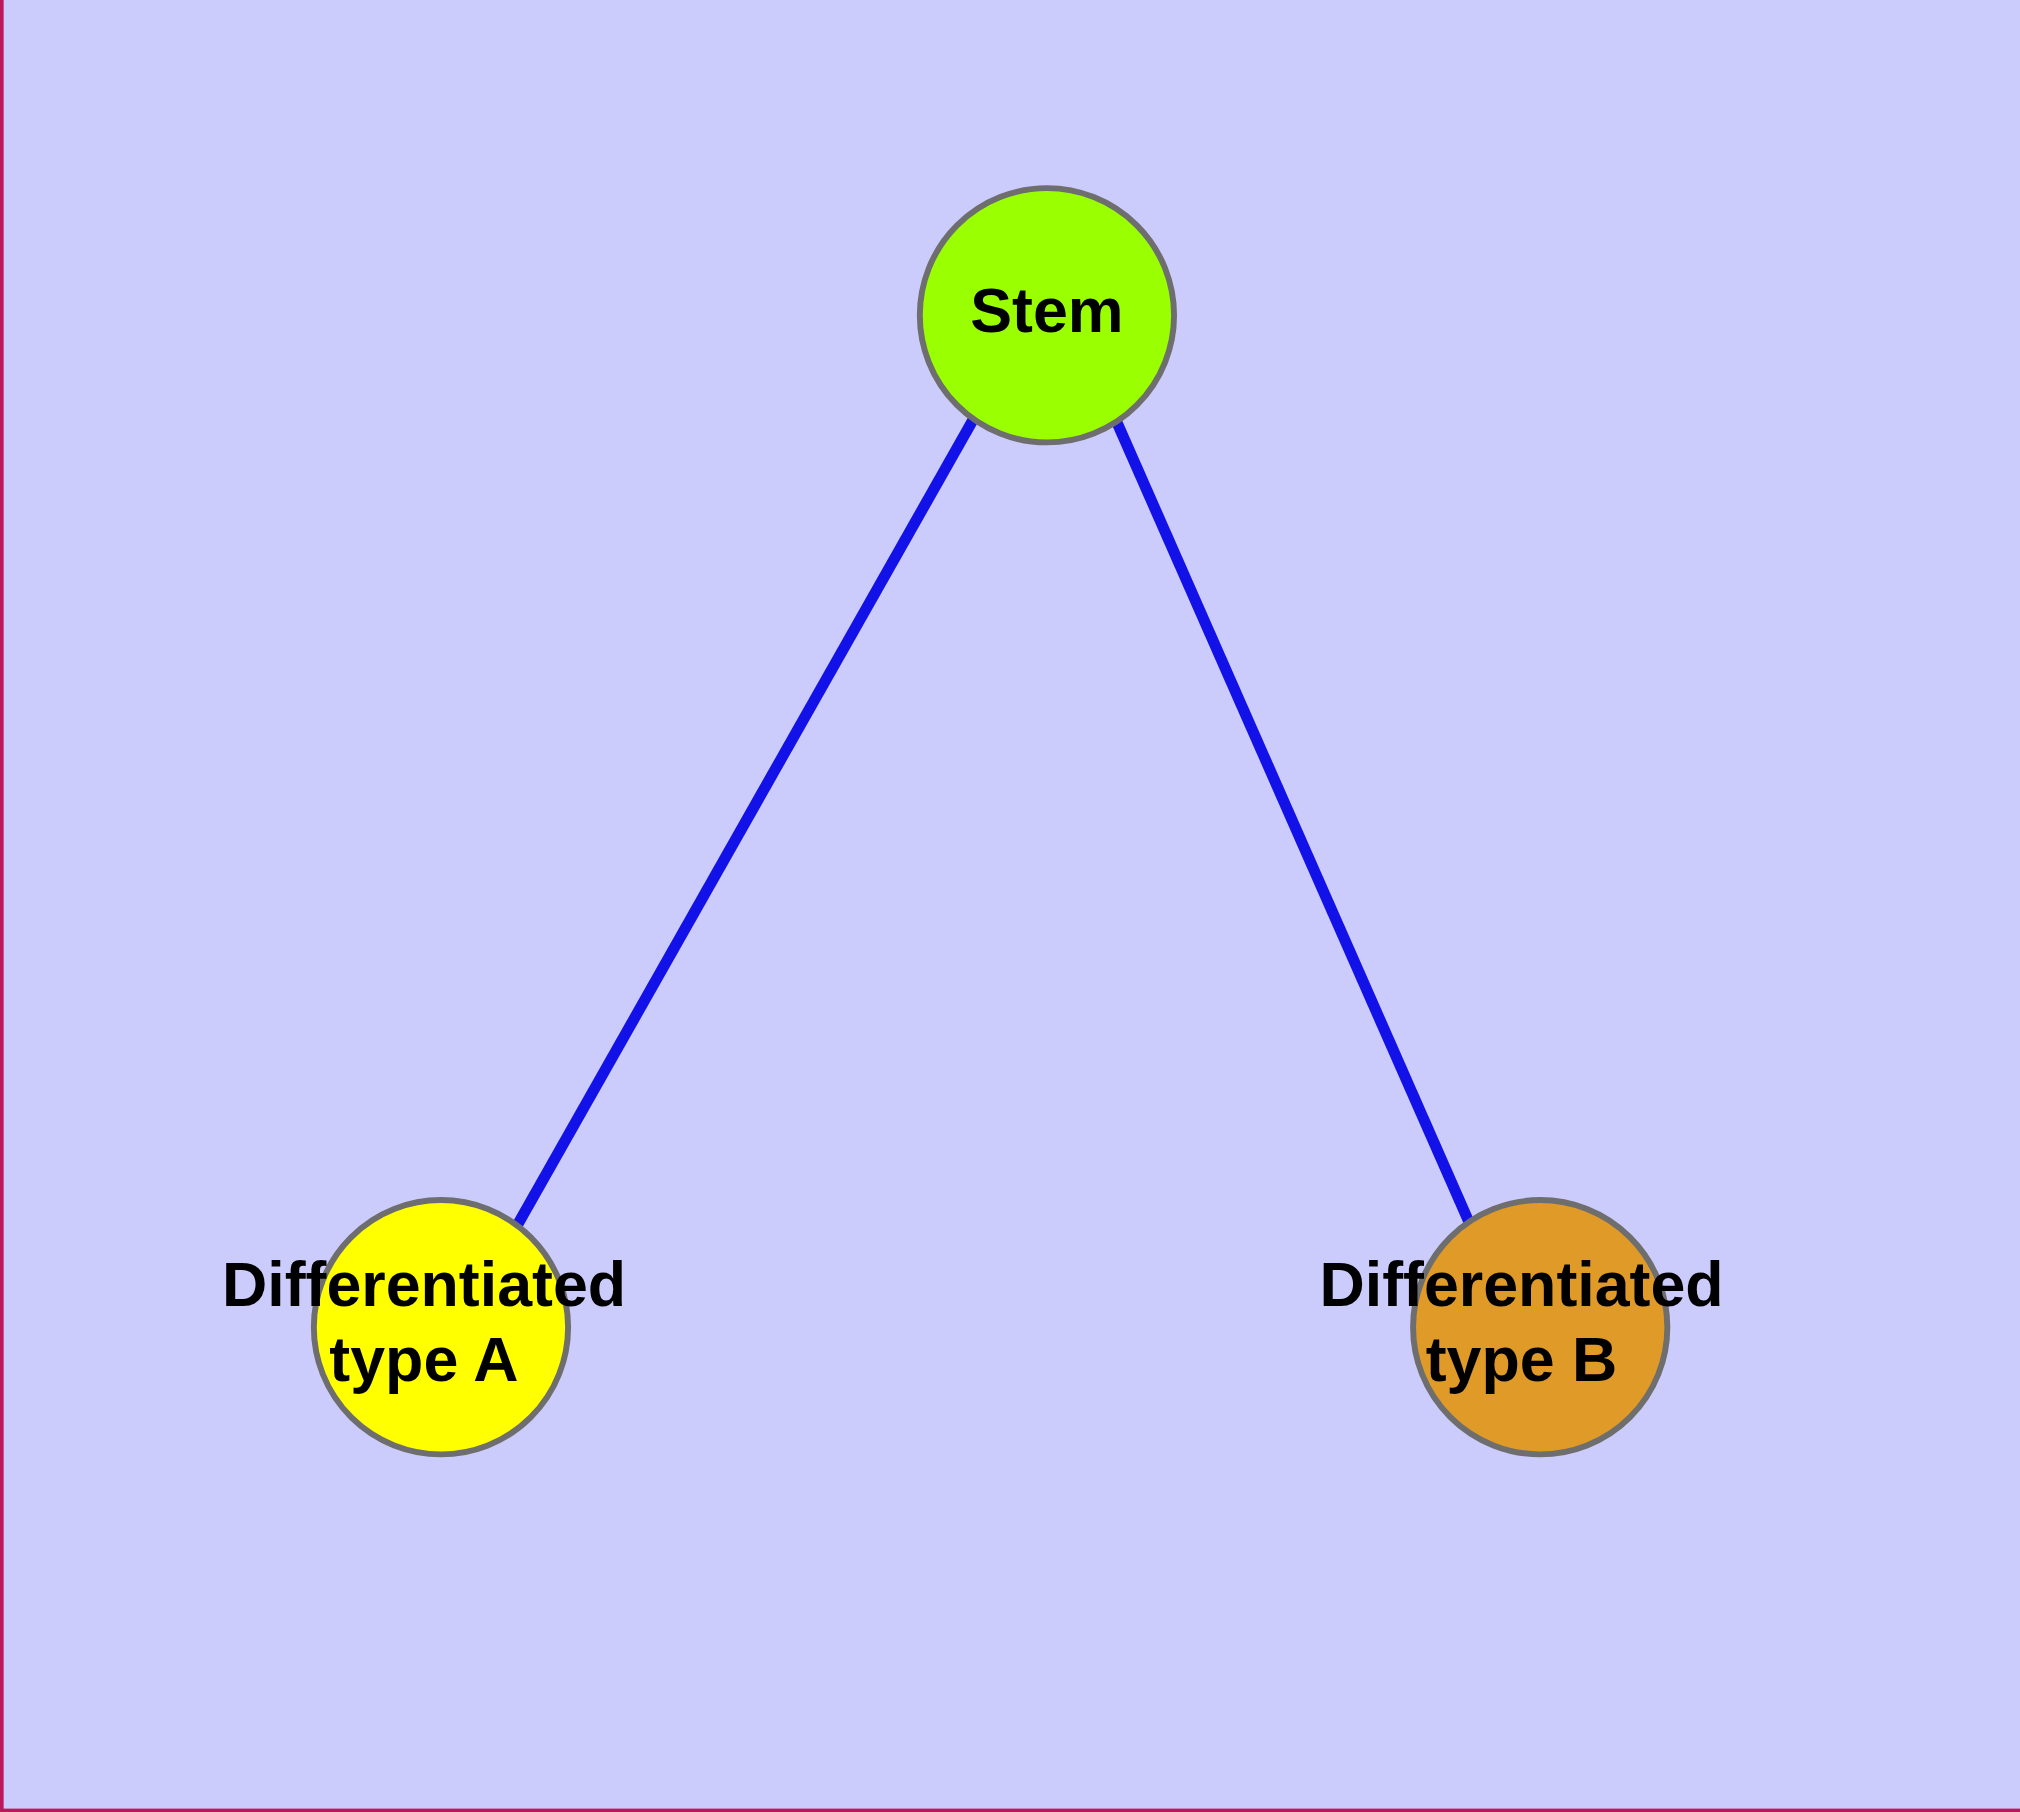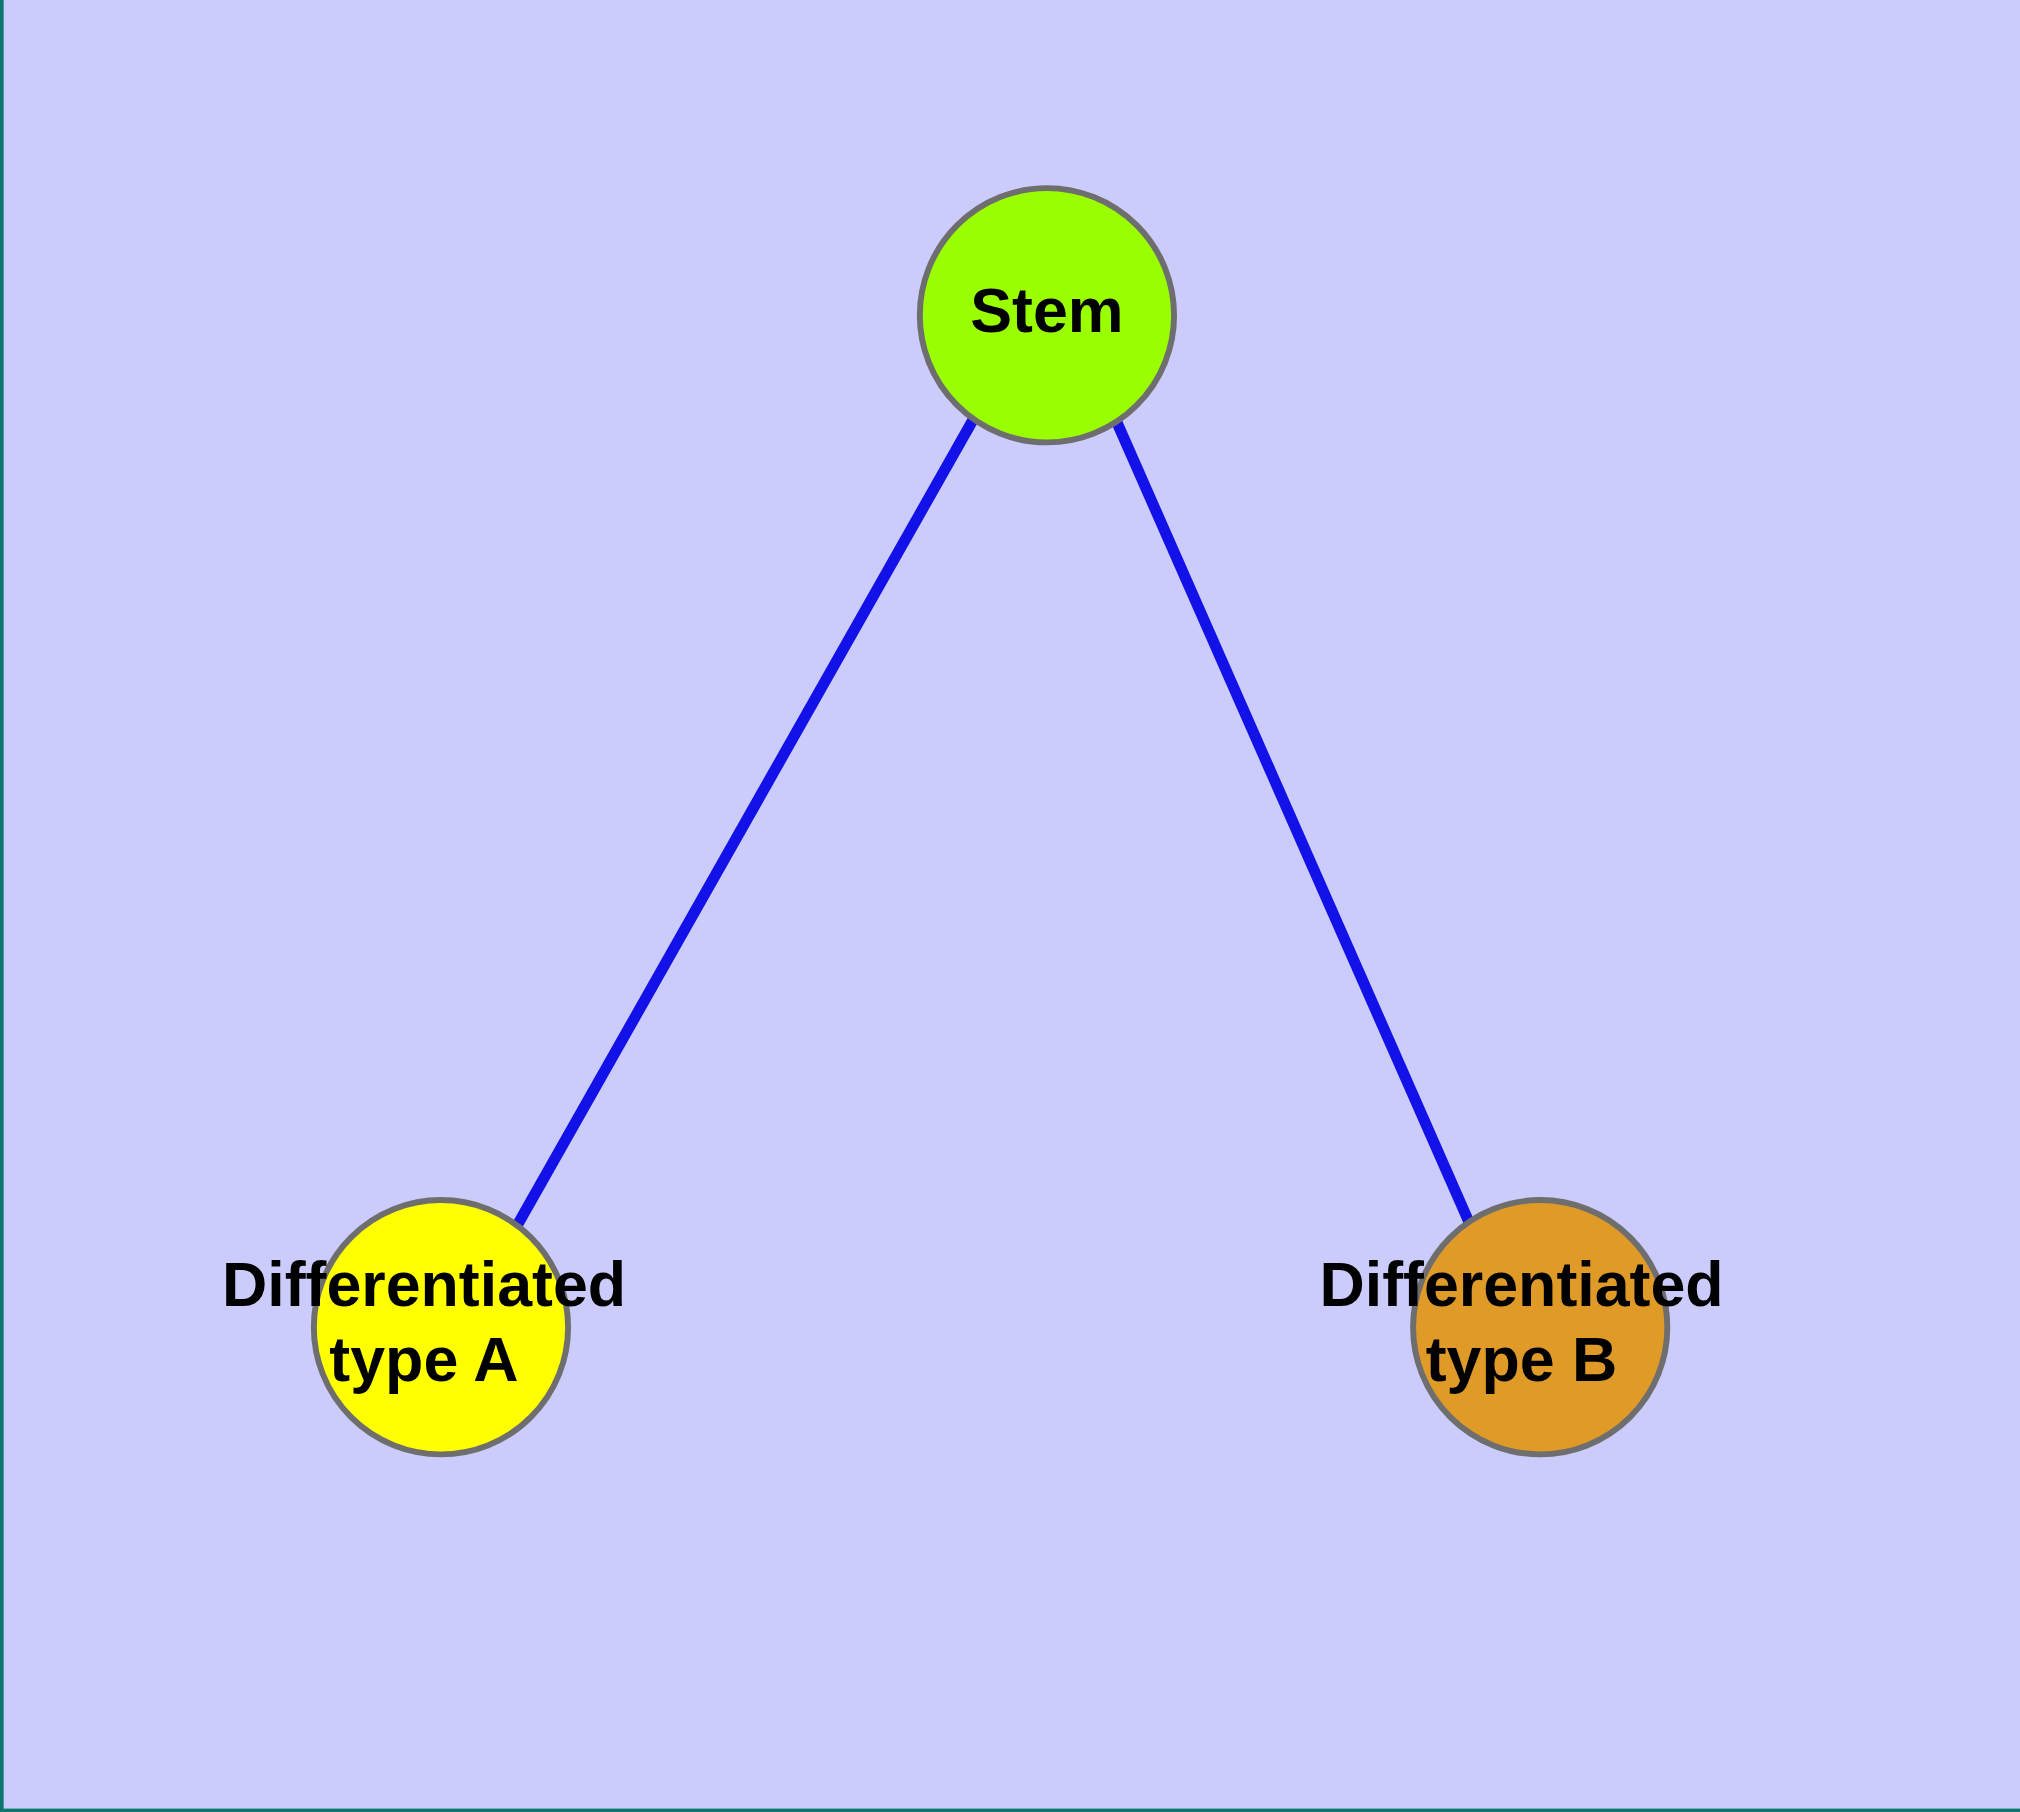--- a/index.html
+++ b/index.html
@@ -10,21 +10,21 @@
   body {
     width: 2021px;
     height: 1812px;
     overflow: hidden;
     font-family: "Liberation Sans", sans-serif;
   }
   #canvas {
     position: relative;
     width: 2021px;
     height: 1812px;
-    background: #0f766e;
+    background: #be185d;
   }
   #graph-svg {
     position: absolute;
     left: 0;
     top: 0;
     width: 2021px;
     height: 1812px;
     display: block;
   }
   .node-label {

